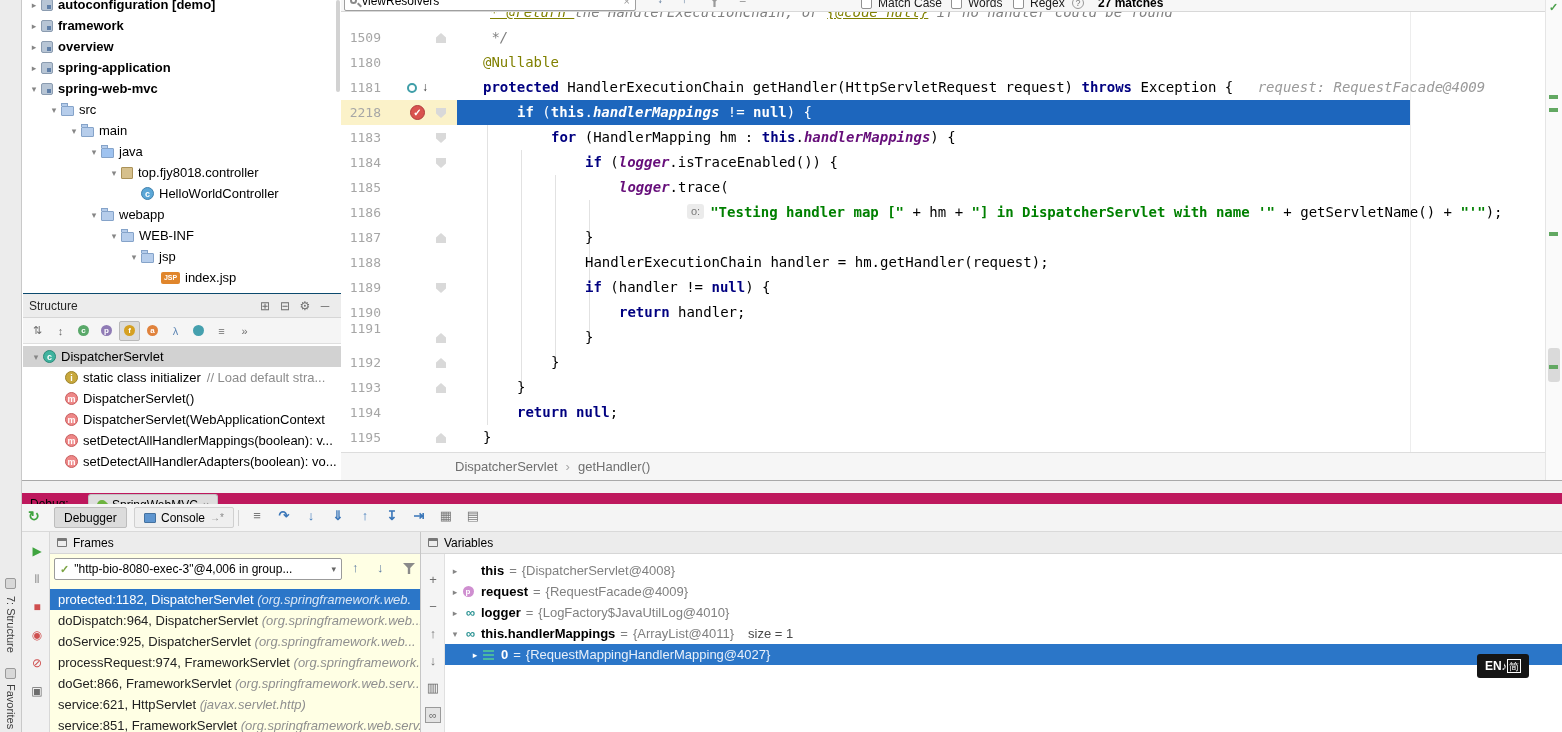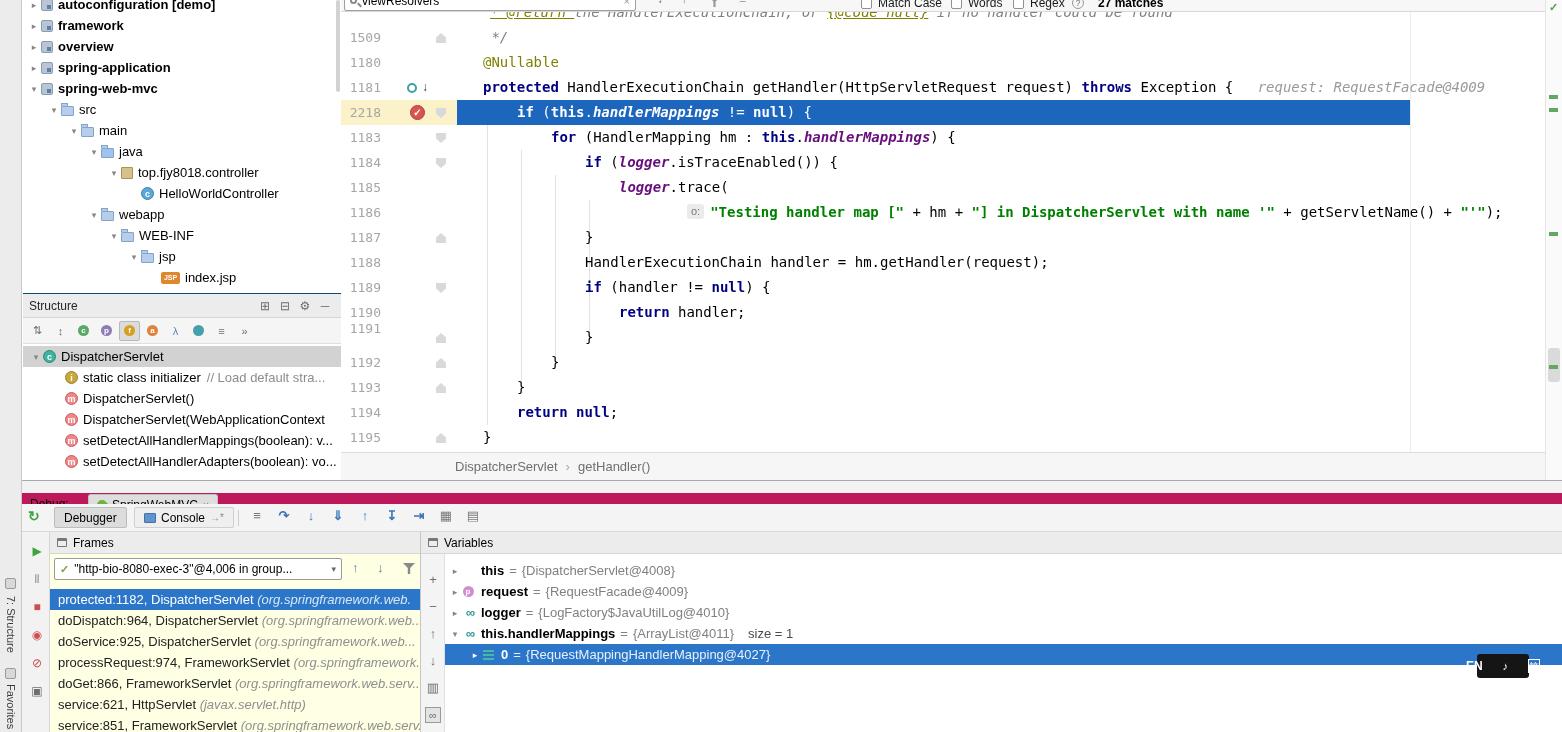--- a/index.html
+++ b/index.html
@@ -146,21 +146,21 @@
 .vchev{width:16px;text-align:center;color:#868686;font-size:9px;flex:0 0 16px}
 .vrow.sel .vchev{color:#fff}
 .vico{width:15px;margin-right:3px;display:flex;justify-content:center;flex:0 0 15px}
 .vname{font-weight:bold;margin-right:5px}
 .veq{color:#808080;margin-right:5px}
 .vval{color:#808080}
 .vextra{color:#4a4a4a;margin-left:14px}
 .vrow.sel .veq,.vrow.sel .vval,.vrow.sel .vextra{color:#e8f0fa}
 
 
-#ime{position:absolute;left:1477px;top:654px;width:52px;height:24px;background:#151515;border-radius:3px;display:flex;align-items:center;justify-content:center;gap:20px;color:#fff;z-index:40}
+#ime{position:absolute;left:1477px;top:654px;width:52px;height:24px;background:#151515;border-radius:3px;display:flex;align-items:center;justify-content:center;gap:0;color:#fff;z-index:40}
 #ime-lang{font-size:12px;font-weight:bold}
 #ime-note{font-size:11px}
 #ime-cn{width:14px;height:14px;border:1px solid #fff;font-size:10px;line-height:13px;text-align:center}
 </style>
 </head>
 <body>
 
 <div id="app">
 
   <div id="left-rail" class="abs">

